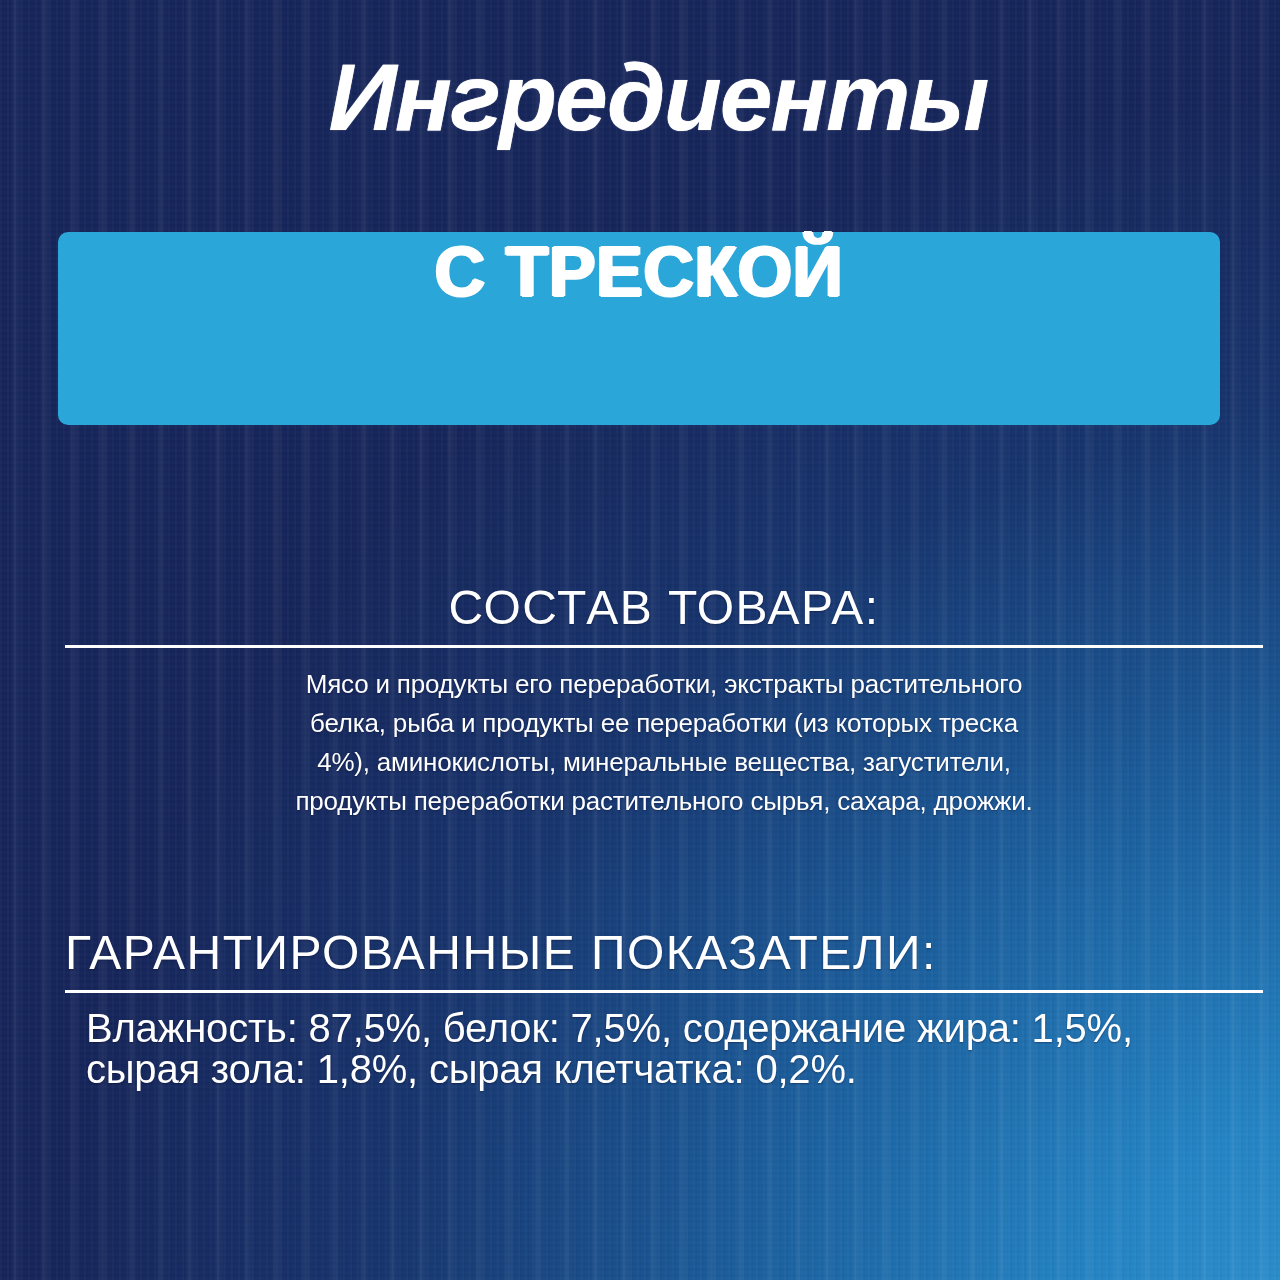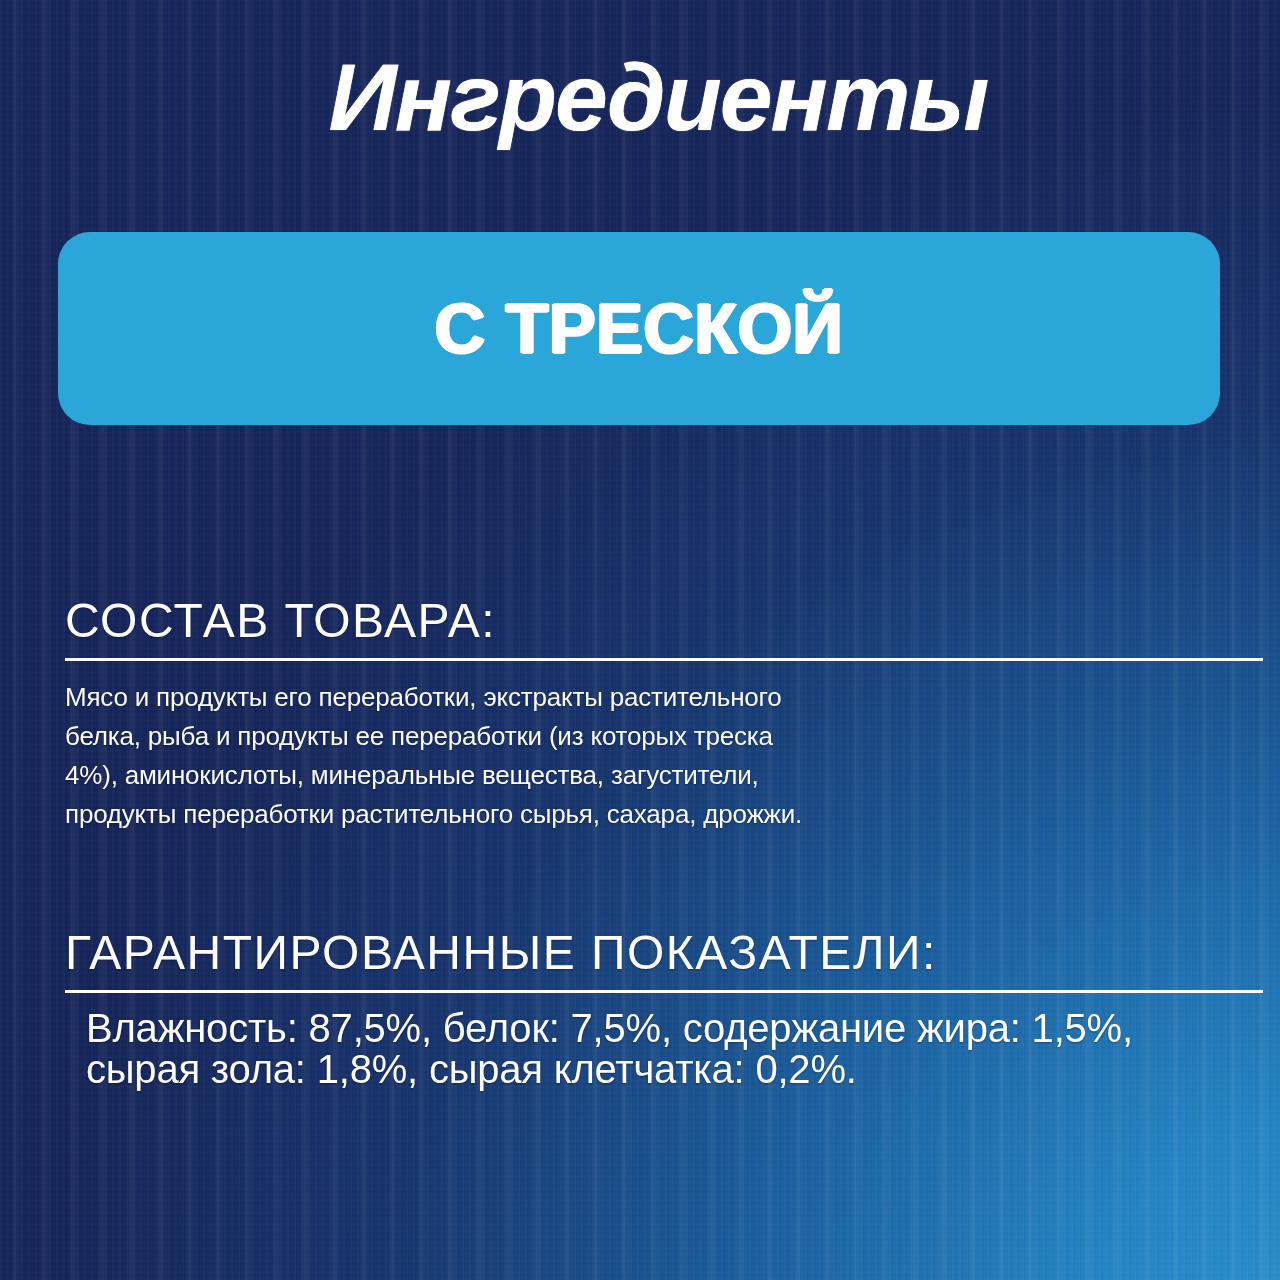--- a/index.html
+++ b/index.html
@@ -54,34 +54,34 @@
     font-size:95px;
     line-height:1.2;
     letter-spacing:-2px;
     text-shadow:0 0 1px rgba(255,255,255,.8);
   }
   .banner{
     position:absolute;
     left:58px;top:232px;
     width:1162px;height:193px;
     background:var(--banner-bg);
-    border-radius:32px;
-    display:flex;align-items:center;justify-content:center;
+    border-radius:10px;
+    display:flex;align-items:flex-start;justify-content:center;
   }
   .banner-label{
     font-size:70px;
     font-weight:700;
     letter-spacing:0.5px;
     text-shadow:1.6px 0 0 #fff,-1.6px 0 0 #fff,0 1px 0 #fff,0 -1px 0 #fff;
   }
   .section{
     position:absolute;
     left:65px;right:53px;
   }
-  .section-composition{top:597px;}
+  .section-composition{top:584px;text-align:center;}
   .section-guaranteed{top:929px;}
   .section h2{
     margin:0;
     font-size:48px;
     font-weight:400;
     line-height:1.0;
     letter-spacing:1.5px;
     text-shadow:0 1px 2px rgba(0,0,30,.35);
   }
   .rule{

